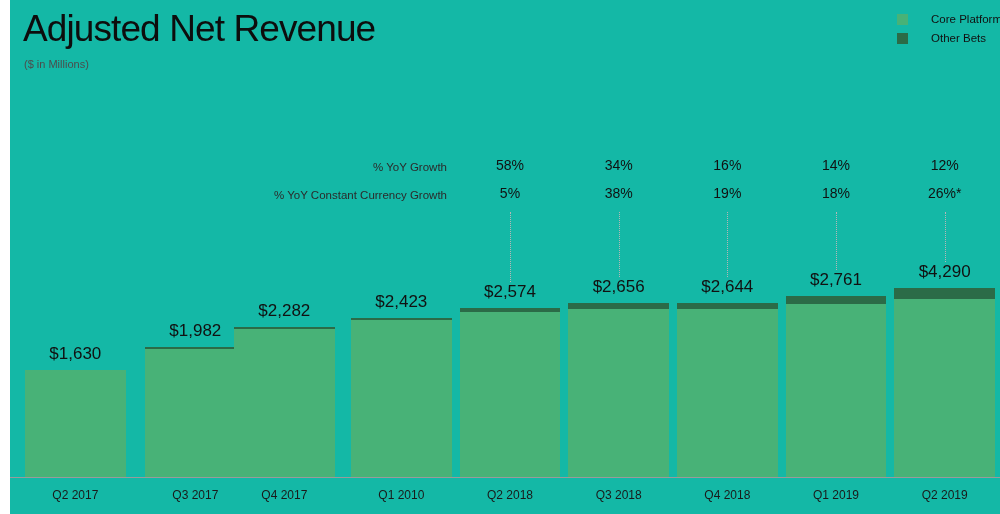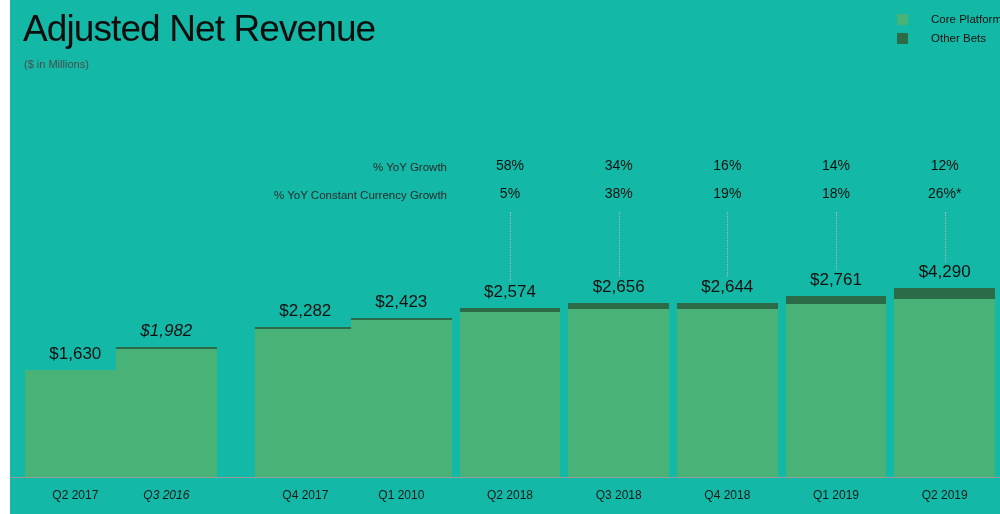--- a/index.html
+++ b/index.html
@@ -98,29 +98,29 @@
   <div class="ann-rowlabel" id="ann-label-1">% YoY Constant Currency Growth</div>
 
   <div id="plot">
       <div class="bar-group" style="left: 15px; width: 100.667px; height: 514px;">
         <div class="bar" style="height: 107px; bottom: 37px;">
           <div class="seg-core" style="height: 107px; background: rgb(72, 178, 119);"></div>
         </div>
         <div class="bar-value" style="bottom: 150px;">$1,630</div>
         <div class="cat-label">Q2 2017</div>
       </div>
-      <div class="bar-group" style="left: 106px; width: 100.667px; height: 514px; font-style: italic;">
+      <div class="bar-group" style="left: 135px; width: 100.667px; height: 514px;">
         <div class="bar" style="height: 130.107px; bottom: 37px;">
           <div class="seg-core" style="height: 128.137px; background: rgb(72, 178, 119);"></div>
           <div class="seg-other" style="height: 2px; background: rgb(43, 107, 71);"></div>
         </div>
         <div class="bar-value" style="bottom: 173.107px;">$1,982</div>
-        <div class="cat-label">Q3 2016</div>
+        <div class="cat-label">Q3 2017</div>
       </div>
-      <div class="bar-group" style="left: 245px; width: 100.667px; height: 514px;">
+      <div class="bar-group" style="left: 224px; width: 100.667px; height: 514px;">
         <div class="bar" style="height: 149.8px; bottom: 37px;">
           <div class="seg-core" style="height: 147.831px; background: rgb(72, 178, 119);"></div>
           <div class="seg-other" style="height: 2px; background: rgb(43, 107, 71);"></div>
         </div>
         <div class="bar-value" style="bottom: 192.8px;">$2,282</div>
         <div class="cat-label">Q4 2017</div>
       </div>
       <div class="bar-group" style="left: 341px; width: 100.667px; height: 514px;">
         <div class="bar" style="height: 159.056px; bottom: 37px;">
           <div class="seg-core" style="height: 157.087px; background: rgb(72, 178, 119);"></div>

